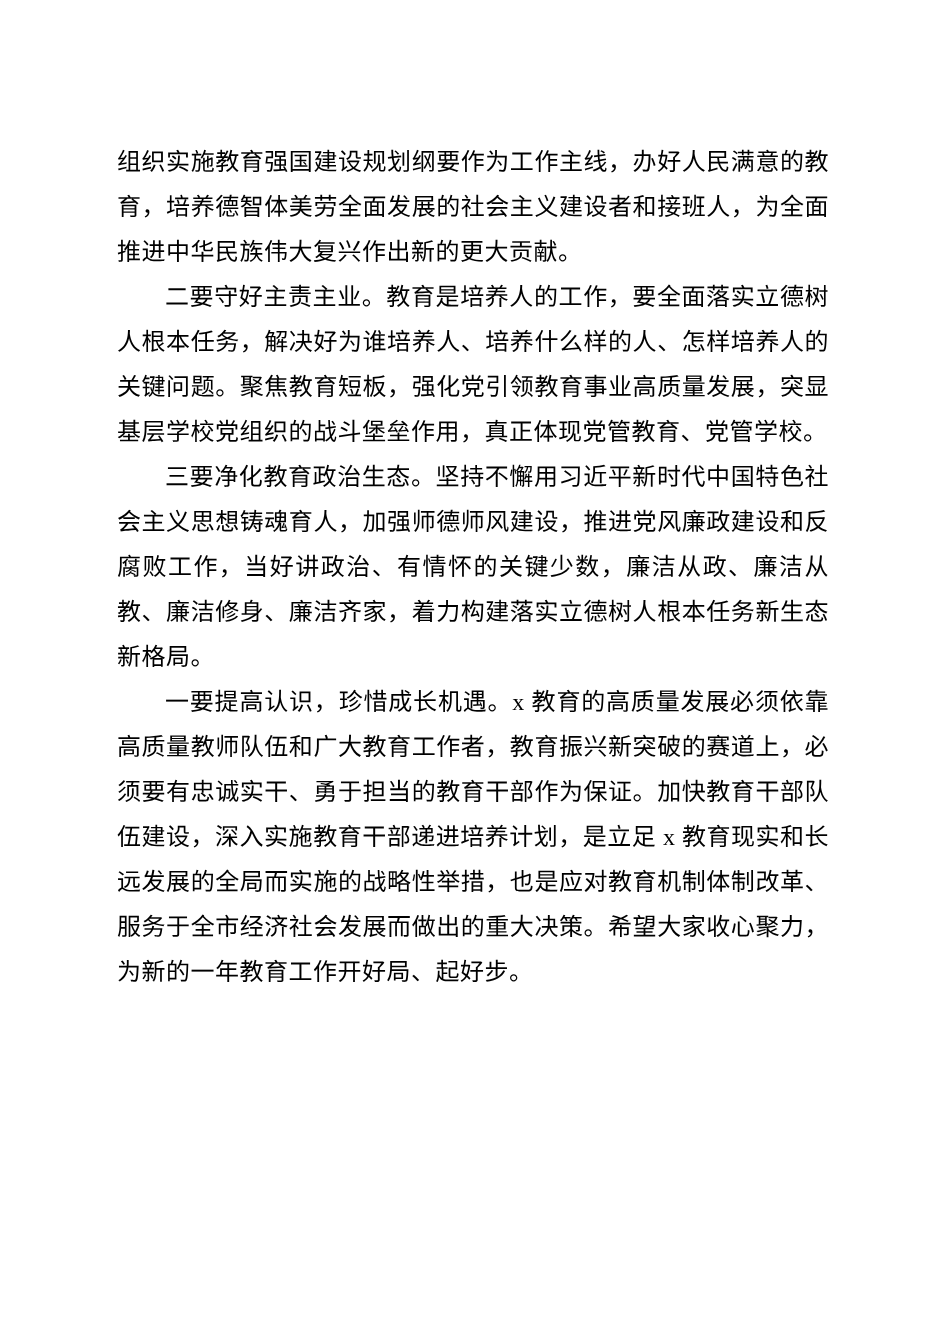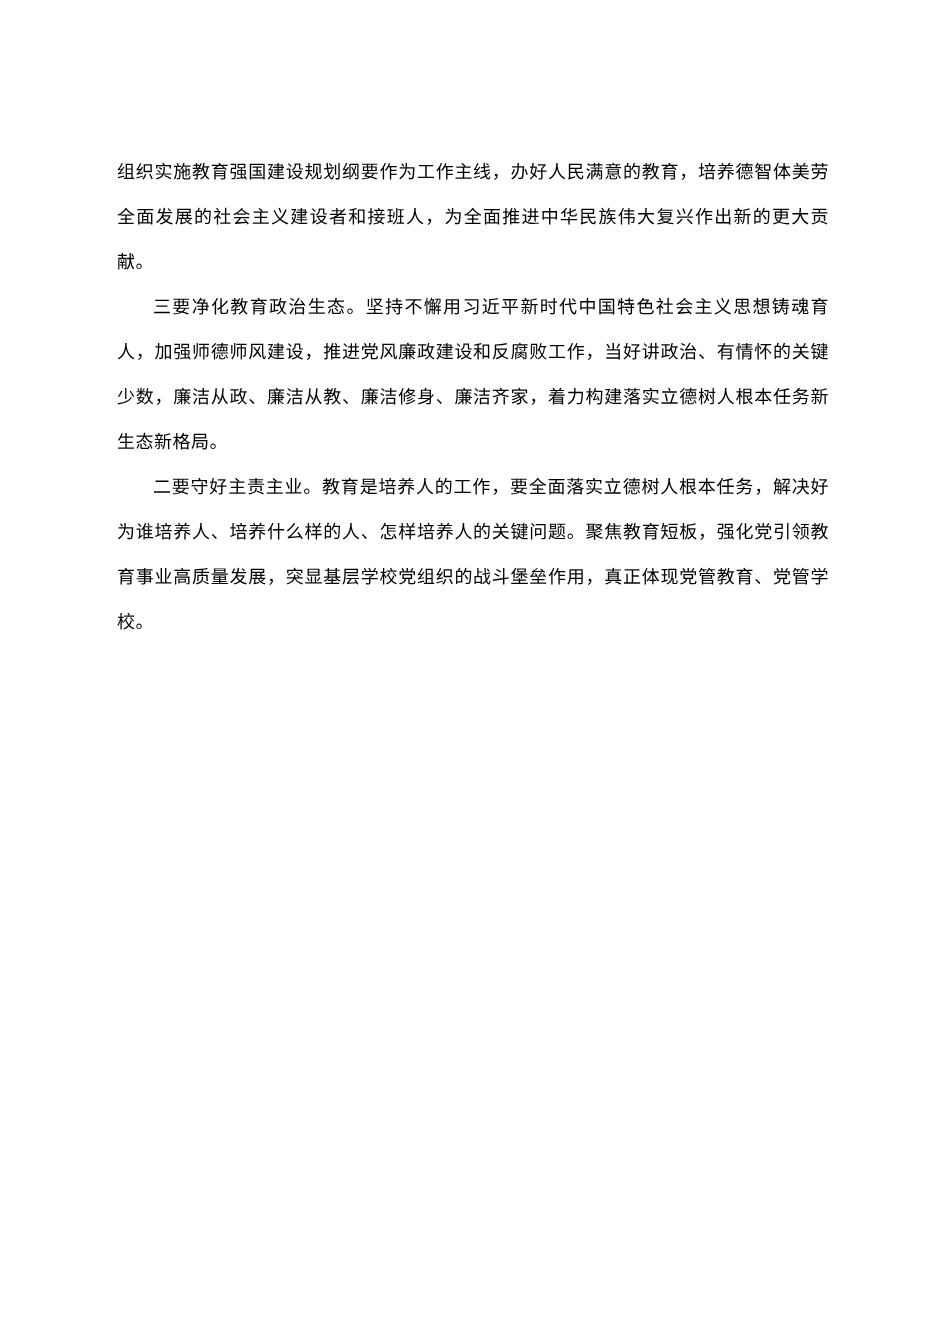--- a/index.html
+++ b/index.html
@@ -10,25 +10,25 @@
   .page {
     position: relative;
     width: 950px;
     height: 1344px;
     background: #ffffff;
     overflow: hidden;
   }
   .text-block {
     position: absolute;
     left: 117px;
-    top: 150px;
+    top: 140px;
     width: 712px;
     color: #000000;
     font-family: "Liberation Serif", "DejaVu Serif", serif;
-    font-size: 18px;
+    font-size: 24px;
     line-height: 45px;
     text-align: justify;
     text-justify: inter-ideograph;
     letter-spacing: 0.5px;
   }
   .para {
     margin: 0;
     text-indent: 2em;
   }
   .para.no-indent {
@@ -41,16 +41,17 @@
     font-family: "Liberation Sans", "DejaVu Sans", sans-serif;
     letter-spacing: 0;
   }
 </style>
 </head>
 <body>
 
 <div class="page">
   <div class="text-block">
     <p class="para no-indent">组织实施教育强国建设规划纲要作为工作主线，办好人民满意的教育，培养德智体美劳全面发展的社会主义建设者和接班人，为全面推进中华民族伟大复兴作出新的更大贡献。</p>
+    <p class="para">二要守好主责主业。教育是培养人的工作，要全面落实立德树人根本任务，解决好为谁培养人、培养什么样的人、怎样培养人的关键问题。聚焦教育短板，强化党引领教育事业高质量发展，突显基层学校党组织的战斗堡垒作用，真正体现党管教育、党管学校。</p>
     <p class="para">三要净化教育政治生态。坚持不懈用习近平新时代中国特色社会主义思想铸魂育人，加强师德师风建设，推进党风廉政建设和反腐败工作，当好讲政治、有情怀的关键少数，廉洁从政、廉洁从教、廉洁修身、廉洁齐家，着力构建落实立德树人根本任务新生态新格局。</p>
-    <p class="para">二要守好主责主业。教育是培养人的工作，要全面落实立德树人根本任务，解决好为谁培养人、培养什么样的人、怎样培养人的关键问题。聚焦教育短板，强化党引领教育事业高质量发展，突显基层学校党组织的战斗堡垒作用，真正体现党管教育、党管学校。</p>
+    <p class="para">一要提高认识，珍惜成长机遇。x 教育的高质量发展必须依靠高质量教师队伍和广大教育工作者，教育振兴新突破的赛道上，必须要有忠诚实干、勇于担当的教育干部作为保证。加快教育干部队伍建设，深入实施教育干部递进培养计划，是立足 x 教育现实和长远发展的全局而实施的战略性举措，也是应对教育机制体制改革、服务于全市经济社会发展而做出的重大决策。希望大家收心聚力，为新的一年教育工作开好局、起好步。</p>
   </div>
 </div>
 
 </body></html>

